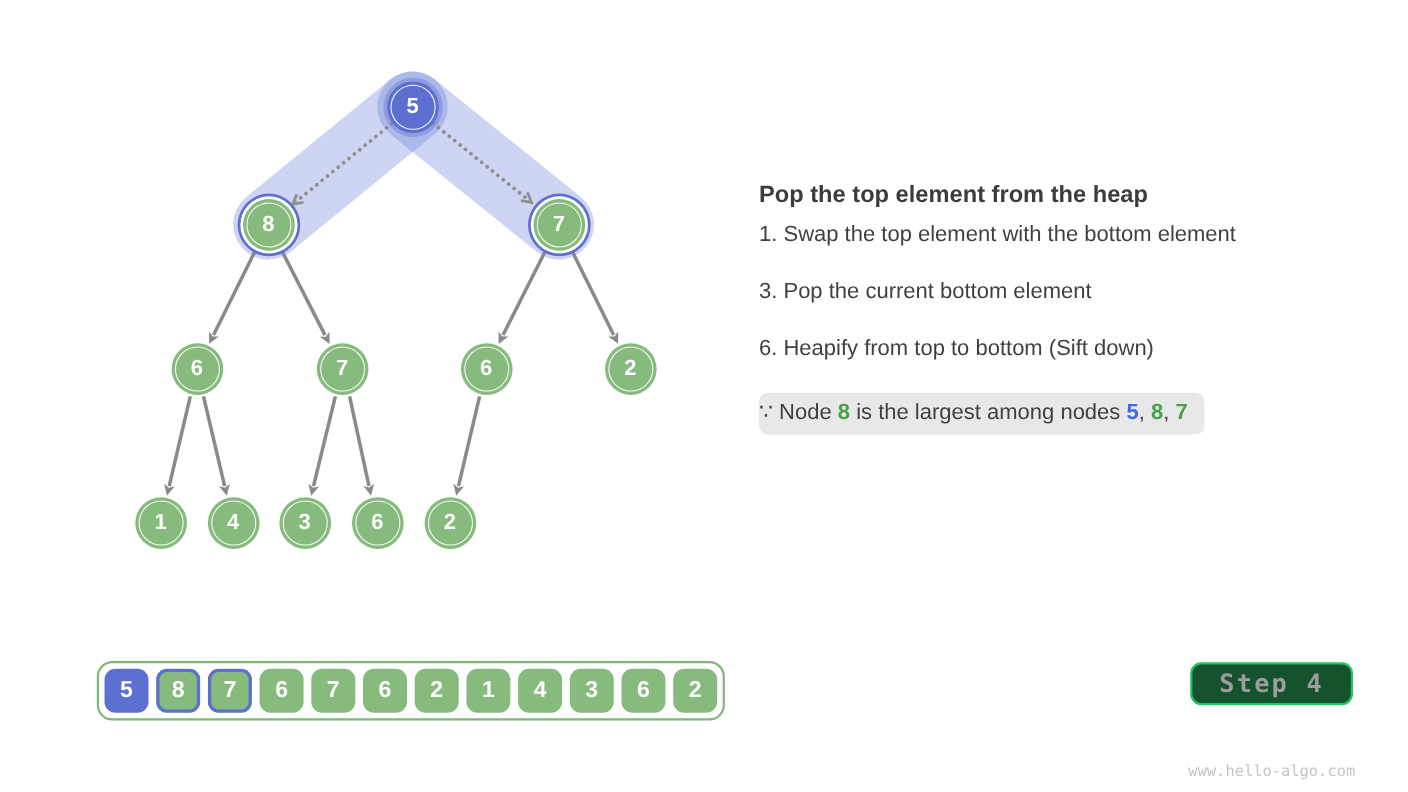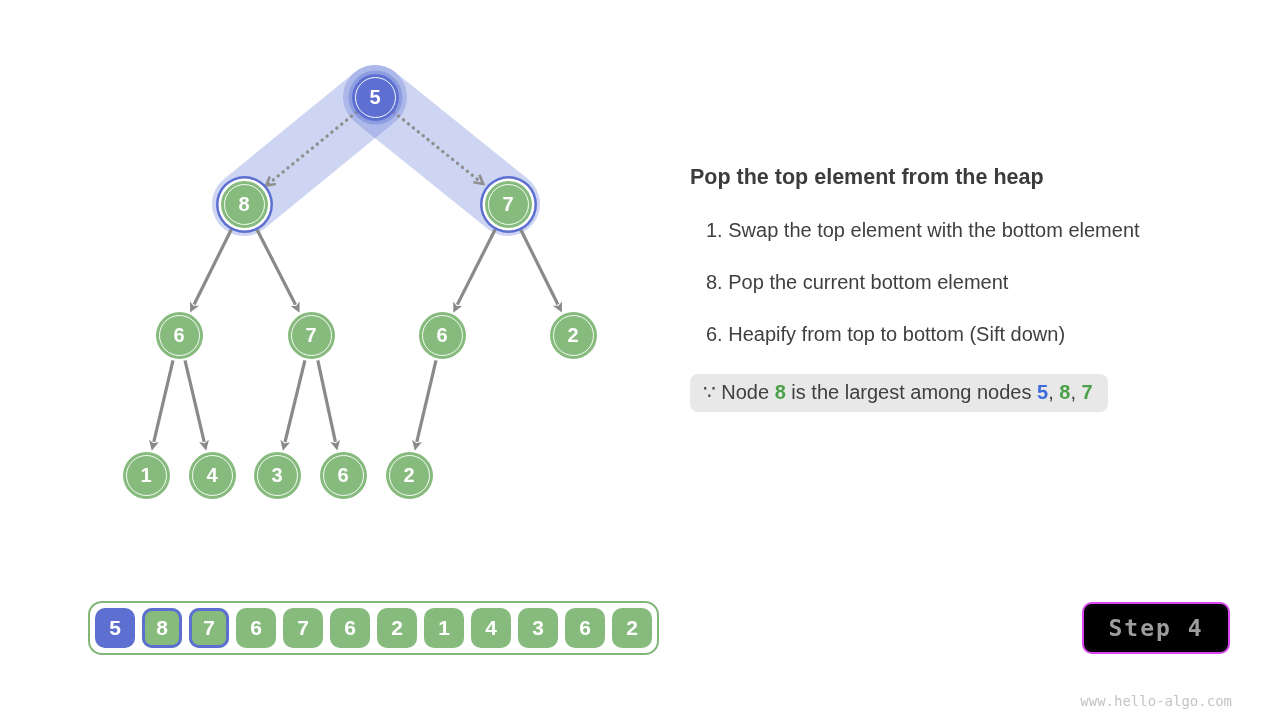--- a/index.html
+++ b/index.html
@@ -28,28 +28,28 @@
     position: absolute; inset: 3px;
     border: 1.6px solid rgba(255,255,255,0.92);
     border-radius: 50%;
   }
   .node--green { background: #86bb7d; }
   .node--root  { background: #5d70d2; box-shadow: 0 0 0 3.5px rgba(93,112,210,0.38); }
   .node--swap  { background: #86bb7d; box-shadow: 0 0 0 2.5px #ffffff, 0 0 0 5px #5d70d2; }
 
   
   #panel { position: absolute; left: 690px; top: 164px; width: 540px; color: #3d3d3d; }
-  #panel h2 { font-size: 21.5px; font-weight: 700; line-height: 27px; margin-bottom: 27px; color: #3c3c3c; }
-  .step-line { font-size: 20px; line-height: 24px; margin-bottom: 28px; color: #3f3f3f; margin-left: 16px; }
+  #panel h2 { font-size: 21.5px; font-weight: 700; line-height: 27px; margin-bottom: 10px; color: #3c3c3c; }
+  .step-line { font-size: 20px; line-height: 24px; margin-bottom: 28px; color: #3f3f3f; }
   .step-line:last-of-type { margin-bottom: 18px; }
   .note {
     display: inline-block;
     background: #e8e8e8;
     border-radius: 8px;
-    padding: 7px 15px 8px 13px;
+    padding: 7px 15px 8px 0;
     font-size: 20px; line-height: 23px;
     color: #3f3f3f;
     white-space: pre;
   }
   .note b { font-weight: 700; }
   .note .num-blue  { color: #3c6bdf; }
   .note .num-green { color: #4aa14a; }
 
   
   #array {
@@ -67,24 +67,24 @@
     color: #ffffff;
     font: 700 21px "Liberation Sans", sans-serif;
     display: flex; align-items: center; justify-content: center;
   }
   .cell--blue { background: #5d70d2; }
   .cell--ring { box-shadow: inset 0 0 0 3px #5d70d2; }
 
   
   #step-badge {
     position: absolute; left: 1082px; top: 602px;
-    width: 148px; height: 52px;
-    border: 2px solid #d946ef;
+    width: 148px; height: 39px;
+    border: 2px solid #22c55e;
     border-radius: 10px;
-    background: #000000;
+    background: #14532d;
     display: flex; align-items: center; justify-content: center;
     font: 700 23px "DejaVu Sans Mono", monospace;
     letter-spacing: 2px;
     color: #9d9d9d;
   }
   #watermark {
     position: absolute; right: 48px; top: 678px;
     font: 400 14px "DejaVu Sans Mono", monospace;
     color: #c4c4c4;
     margin-top: 15px;
@@ -133,21 +133,21 @@
   <div class="node node--green" style="left:122.5px; top:451.5px;">1</div>
   <div class="node node--green" style="left:188.5px; top:451.5px;">4</div>
   <div class="node node--green" style="left:253.5px; top:451.5px;">3</div>
   <div class="node node--green" style="left:319.5px; top:451.5px;">6</div>
   <div class="node node--green" style="left:385.5px; top:451.5px;">2</div>
 </div>
 
 <div id="panel">
   <h2>Pop the top element from the heap</h2>
   <div class="step-line">1. Swap the top element with the bottom element</div>
-  <div class="step-line">8. Pop the current bottom element</div>
+  <div class="step-line">3. Pop the current bottom element</div>
   <div class="step-line">6. Heapify from top to bottom (Sift down)</div>
   <div class="note"><span>∵ Node </span><b class="num-green">8</b><span> is the largest among nodes </span><b class="num-blue">5</b><span>, </span><b class="num-green">8</b><span>, </span><b class="num-green">7</b></div>
 </div>
 
 <div id="array">
   <div class="cell cell--blue">5</div>
   <div class="cell cell--ring">8</div>
   <div class="cell cell--ring">7</div>
   <div class="cell">6</div>
   <div class="cell">7</div>

